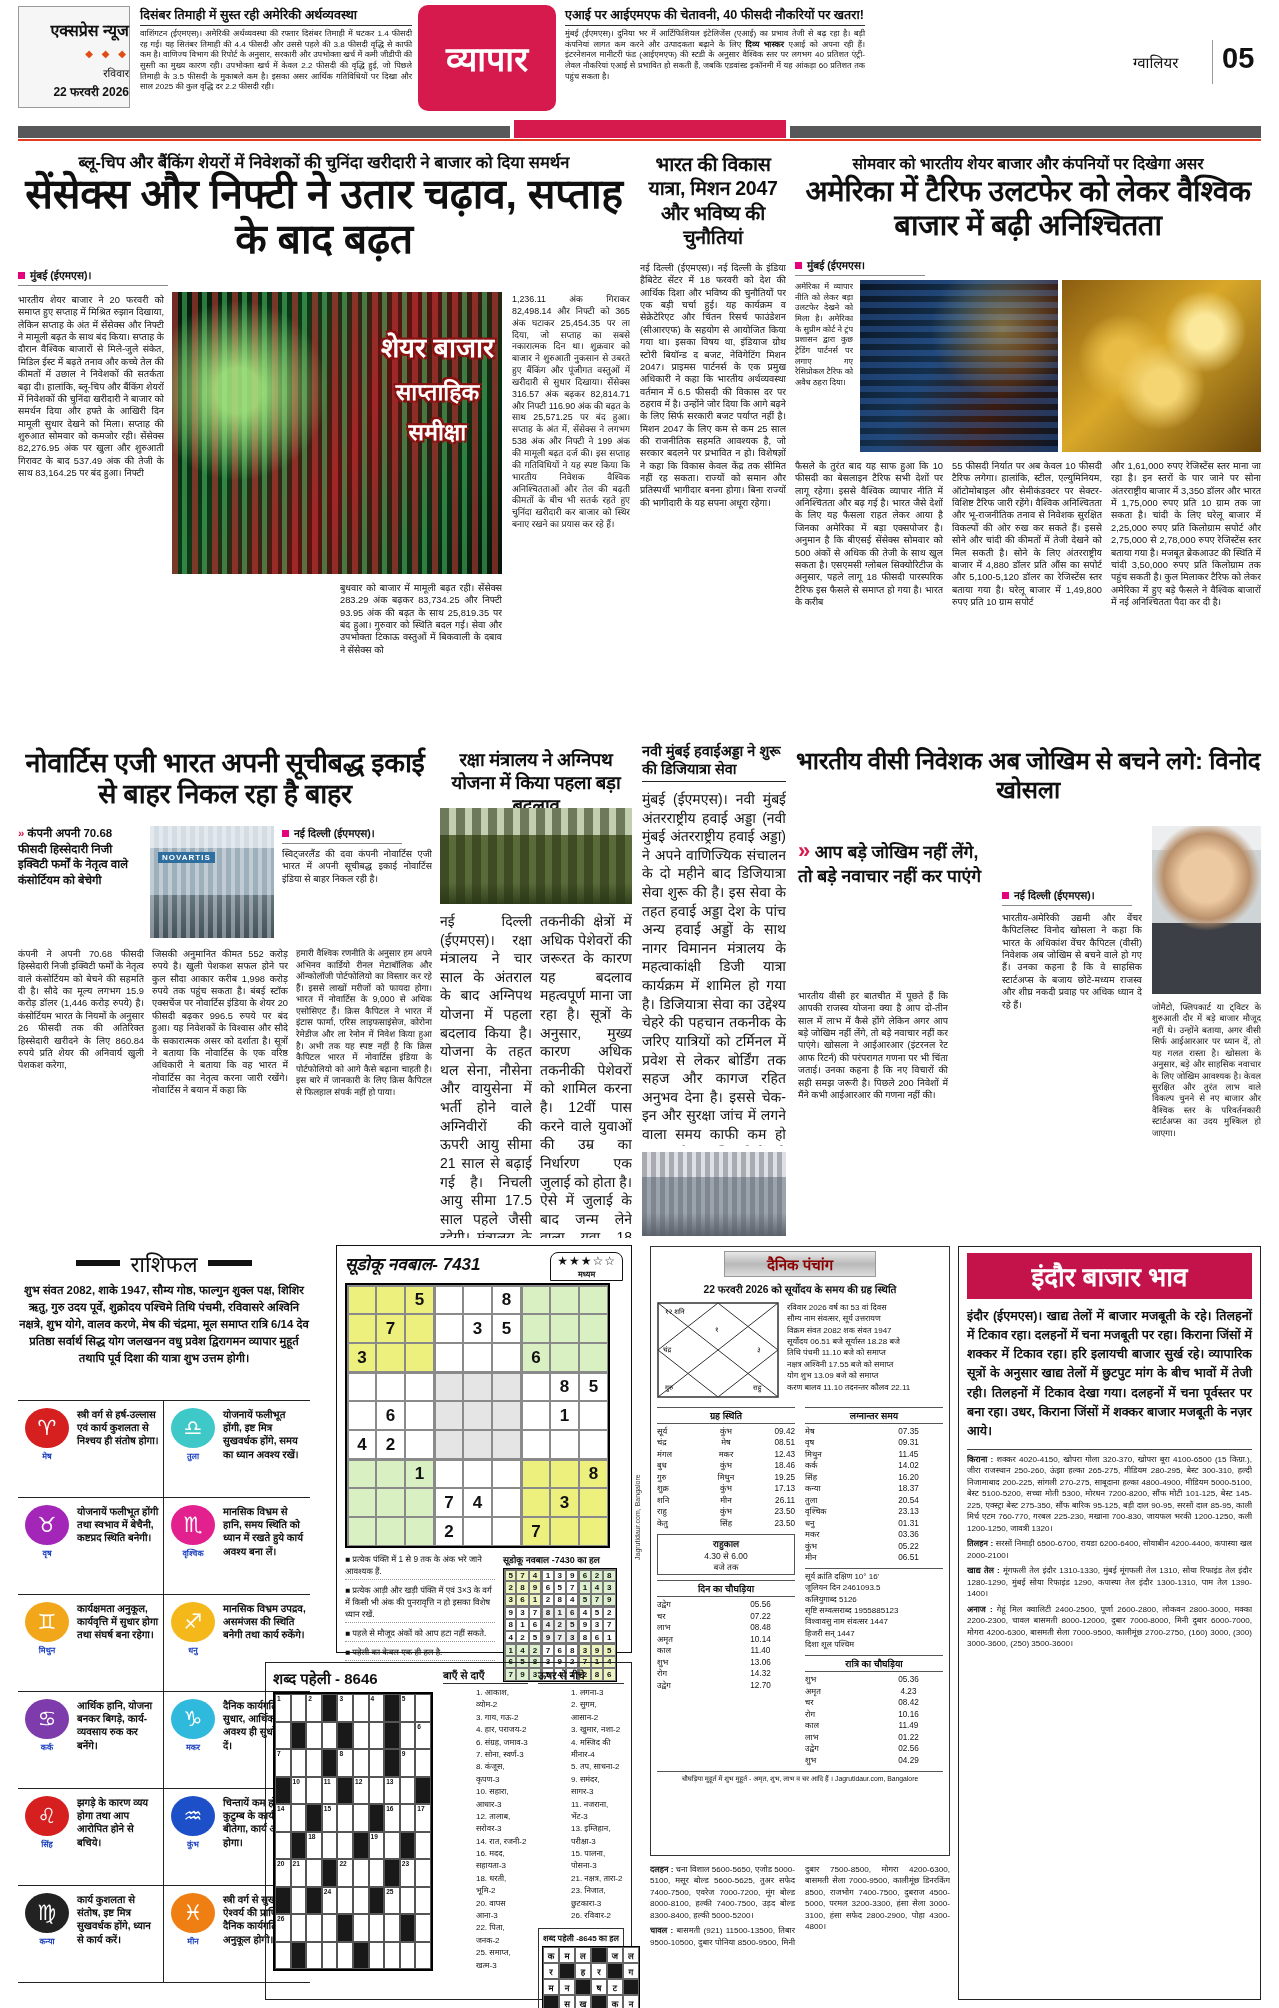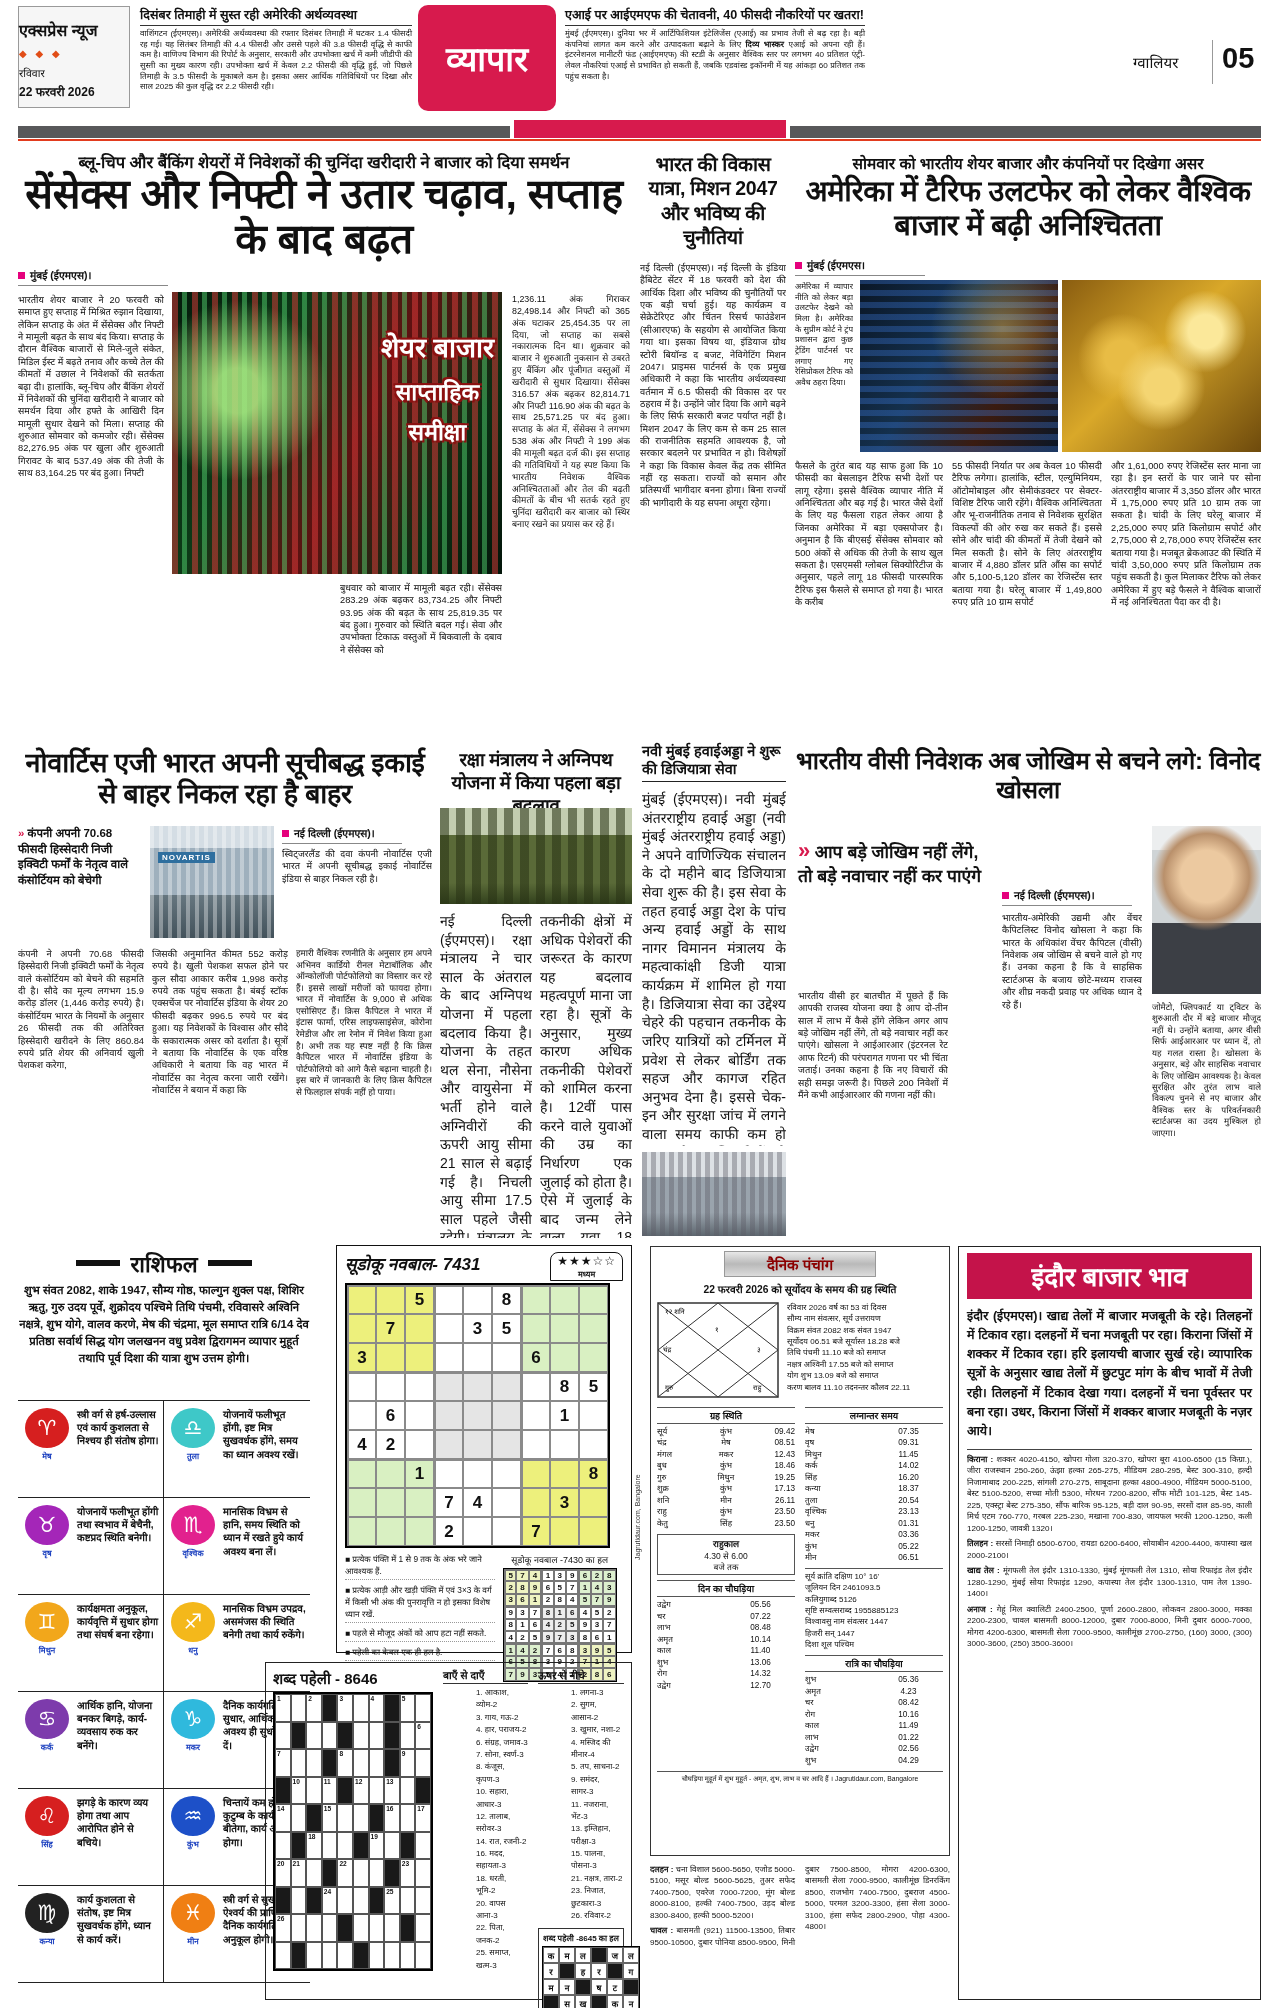--- a/index.html
+++ b/index.html
@@ -9,21 +9,21 @@
   .j{text-align:justify;}
   .b9{font-size:9.3px;line-height:1.33;text-align:justify;}
   .b85{font-size:14px;line-height:1.33;text-align:justify;}
   .b8{font-size:8.1px;line-height:1.32;text-align:justify;}
   .hl{font-weight:800;color:#101010;letter-spacing:-.3px;}
   .center{text-align:center;}
   .byline{display:flex;align-items:center;gap:5px;font-weight:700;font-size:10.5px;
           border-bottom:1px solid #888;padding-bottom:3px;}
   .sq{width:7px;height:7px;background:#e5017d;flex:0 0 auto;}
   
-  .masthead{border:1px solid #9a9a9a;background:#f6f6f6;text-align:left;padding-top:12px;box-sizing:border-box;}
+  .masthead{border:1px solid #9a9a9a;background:#f6f6f6;text-align:right;padding-top:12px;box-sizing:border-box;}
   .mh-title{font-size:16px;font-weight:800;}
   .mh-orn{color:#e14d17;font-size:10px;letter-spacing:3px;margin:7px 0;}
   .mh-day{font-size:10.5px;margin-top:6px;}
   .mh-date{font-size:12px;font-weight:700;margin-top:3px;}
   .topstory h3{margin:0 0 3px;font-size:12.6px;font-weight:800;border-bottom:1.2px solid #333;padding-bottom:2px;}
   .vyapar{background:#d71a4d;border-radius:10px;color:#fff;display:flex;align-items:center;justify-content:center;
           font-size:34px;font-weight:800;}
   .edition-city{font-size:15px;}
   .edition-page{font-size:29px;font-weight:800;}
   .vsep{width:1px;background:#999;}
@@ -60,21 +60,21 @@
      repeating-linear-gradient(90deg, rgba(90,90,100,.4) 0 5px, rgba(0,0,0,0) 5px 9px),
      linear-gradient(180deg,#dde1e5 0 30%,#9aa4ad 30% 72%,#5d666e);}
   .img-khosla{background:
      radial-gradient(circle at 50% 30%, #ecc9a0 0 20%, #b9906b 33%, transparent 42%),
      linear-gradient(180deg,#eceeef 0 14%,#cfd4d6 14% 58%,#3c3f45 58%);}
   .pullq{font-size:17.5px;font-weight:800;line-height:1.35;text-align:center;}
   .chev{color:#d71a4d;font-weight:800;}
   
   .rhead{display:flex;align-items:center;justify-content:center;gap:10px;}
   .rhead .bar{width:44px;height:6px;background:#111;}
-  .rtitle{font-size:22px;font-weight:700;}
+  .rtitle{font-size:22px;font-weight:400;}
   .rintro{font-size:11.4px;font-weight:700;line-height:1.5;text-align:center;}
   .zgrid{display:grid;grid-template-columns:146px 146px;border-top:1.5px solid #222;}
   .zcell{border-bottom:1px solid #222;padding:7px 4px 4px;display:flex;gap:5px;box-sizing:border-box;min-height:97px;}
   .zcell:nth-child(odd){border-right:1px solid #222;}
   .zicw{flex:0 0 50px;text-align:center;}
   .zic{width:44px;height:40px;border-radius:50%;margin:0 auto;display:flex;align-items:center;justify-content:center;
        color:#fff;font-size:21px;font-weight:700;}
   .zname{font-size:8px;color:#1a3fbf;font-weight:700;margin-top:2px;}
   .ztext{font-size:10px;font-weight:600;line-height:1.32;}
   
@@ -429,21 +429,21 @@
         <div class="scell" style="background: rgb(237, 240, 124);"></div>
       </div>
     <div style="display:flex;gap:8px;margin-top:5px;">
       <div class="srules" style="width:150px;">
           <div class="line">■ प्रत्येक पंक्ति में 1 से 9 तक के अंक भरे जाने आवश्यक हैं.</div>
           <div class="line">■ प्रत्येक आड़ी और खड़ी पंक्ति में एवं 3×3 के वर्ग में किसी भी अंक की पुनरावृत्ति न हो इसका विशेष ध्यान रखें.</div>
           <div class="line">■ पहले से मौजूद अंकों को आप हटा नहीं सकते.</div>
           <div class="line">■ पहेली का केवल एक ही हल है.</div>
         </div>
       <div>
-        <div style="font-size:9px;font-weight:400;text-align:center;">सूडोकू नवबाल -7430 का हल</div>
+        <div style="font-size:9px;font-weight:700;text-align:left;">सूडोकू नवबाल -7430 का हल</div>
         <div class="mgrid" style="margin-top:2px;">
             <div class="mcell" style="background: rgb(238, 243, 194); border-left-width: 2px; border-top-width: 2px;">5</div>
             <div class="mcell" style="background: rgb(238, 243, 194); border-top-width: 2px;">7</div>
             <div class="mcell" style="background: rgb(238, 243, 194); border-top-width: 2px;">4</div>
             <div class="mcell" style="background: rgb(255, 255, 255); border-left-width: 2px; border-top-width: 2px;">1</div>
             <div class="mcell" style="background: rgb(255, 255, 255); border-top-width: 2px;">3</div>
             <div class="mcell" style="background: rgb(255, 255, 255); border-top-width: 2px;">9</div>
             <div class="mcell" style="background: rgb(221, 240, 207); border-left-width: 2px; border-top-width: 2px;">6</div>
             <div class="mcell" style="background: rgb(221, 240, 207); border-top-width: 2px;">2</div>
             <div class="mcell" style="background: rgb(221, 240, 207); border-top-width: 2px;">8</div>

